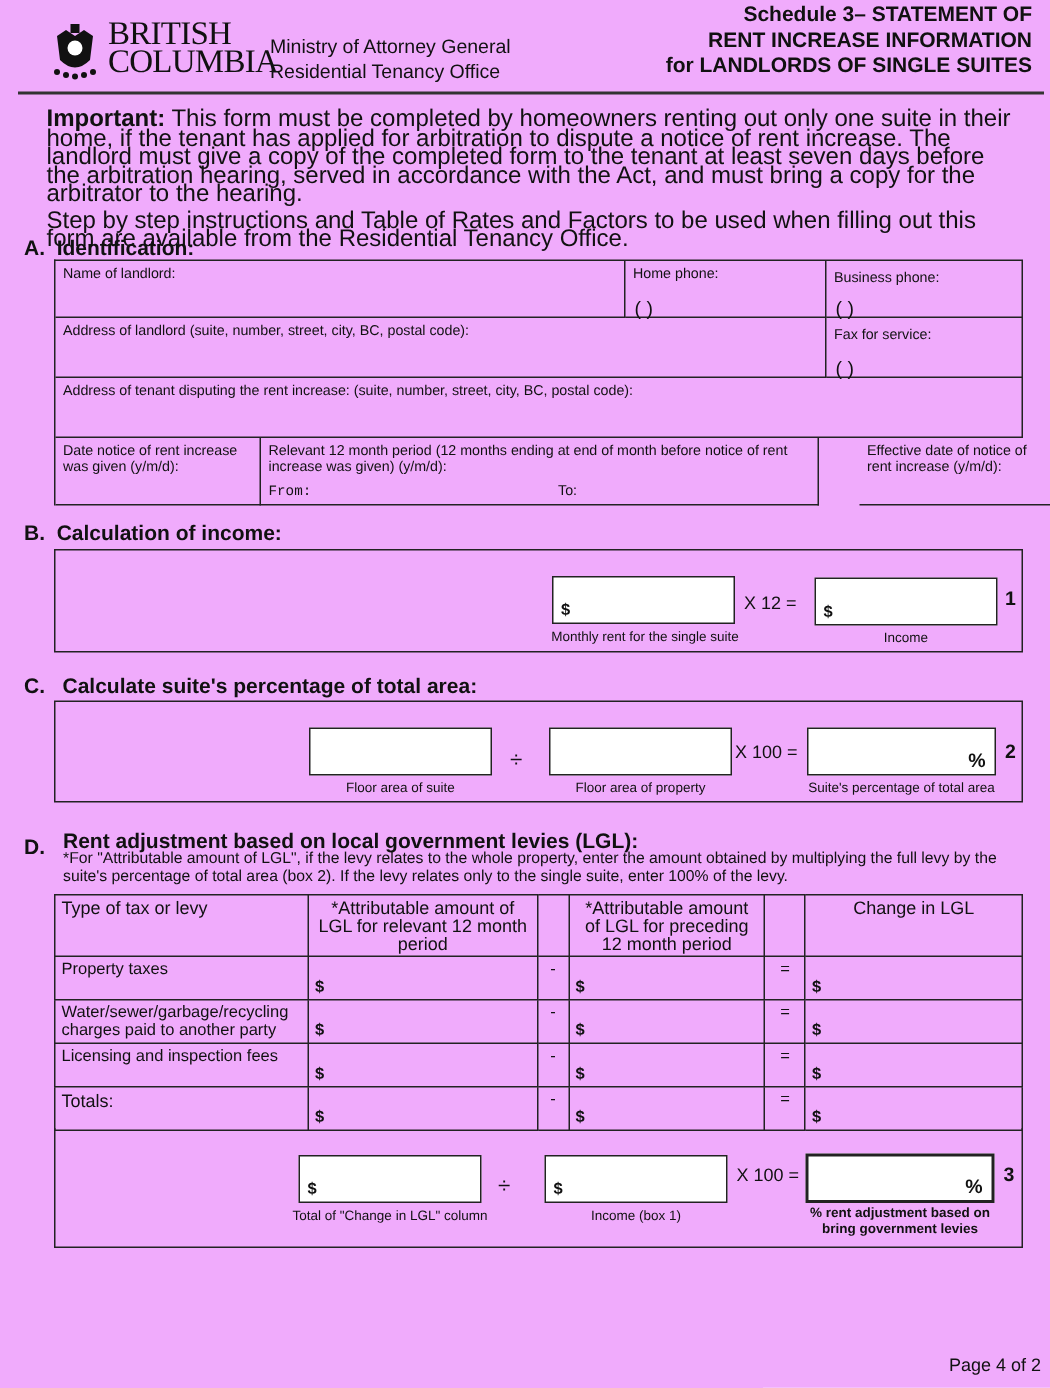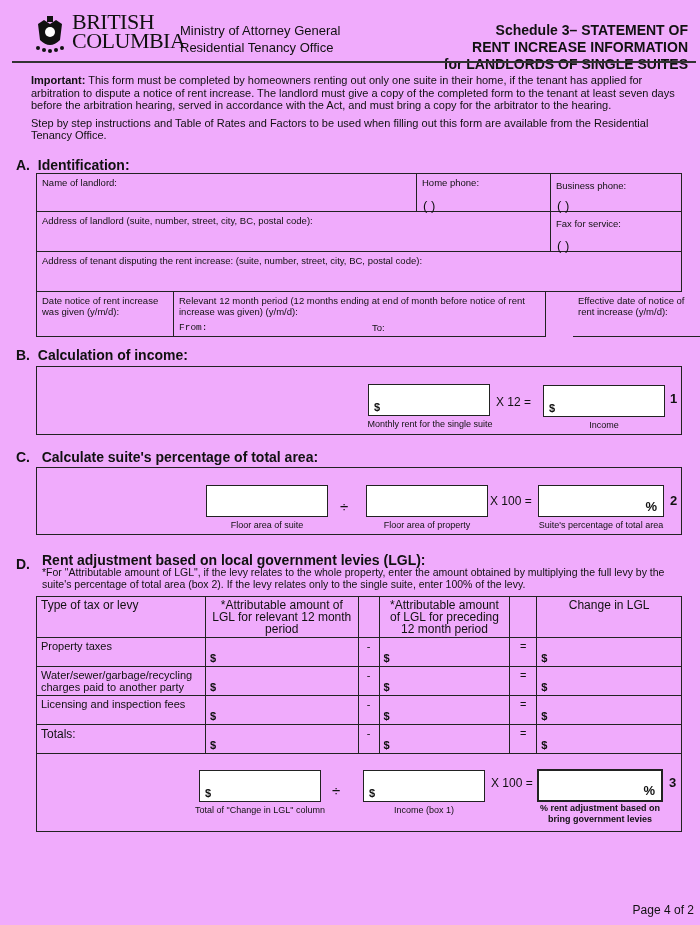--- a/index.html
+++ b/index.html
@@ -3,22 +3,22 @@
 <meta charset="utf-8">
 <style>
   * { box-sizing: border-box; }
   body { margin: 0; background: #fff; }
   .page { position: relative; width: 700px; height: 925px; background: #f0abfc; color: #111; font-family: "Liberation Sans", sans-serif; overflow: hidden; }
   .abs { position: absolute; }
   .hdr-rule { position: absolute; left: 12px; top: 61px; width: 684px; height: 2px; background: #333; }
   .logo { left: 30px; top: 14px; width: 40px; height: 40px; }
   .bc-text { left: 72px; top: 12px; font-family: "Liberation Serif", serif; font-size: 22px; line-height: 19px; letter-spacing: -0.5px; }
   .ministry { left: 180px; top: 22px; font-size: 13px; line-height: 17px; }
-  .title { right: 12px; top: 22px; font-size: 14px; font-weight: bold; line-height: 17px; text-align: right; }
-  .intro { left: 31px; top: 74px; width: 650px; font-size: 11px; line-height: 12.5px; }
+  .title { right: 12px; top: 1px; font-size: 14px; font-weight: bold; line-height: 17px; text-align: right; }
+  .intro { left: 31px; top: 74px; width: 650px; font-size: 16px; line-height: 12.5px; }
   .intro p { margin: 0 0 5px 0; }
   .sec-h { font-size: 14px; font-weight: bold; }
   .box { position: absolute; border: 1.5px solid #222; }
   .cell { position: absolute; border-right: 1px solid #222; border-bottom: 1px solid #222; font-size: 9.5px; padding: 3px 5px; line-height: 11px; }
   .ibox { position: absolute; border: 1.3px solid #222; background: #fff; }
   .ibox .dollar { position: absolute; left: 5px; bottom: 2px; font-size: 11px; font-weight: bold; }
   .ibox .pct { position: absolute; right: 6px; bottom: 2px; font-size: 13px; font-weight: bold; }
   .caption { position: absolute; font-size: 9px; text-align: center; }
   .op { position: absolute; font-size: 12px; }
   .boxnum { position: absolute; font-size: 13px; font-weight: bold; }

